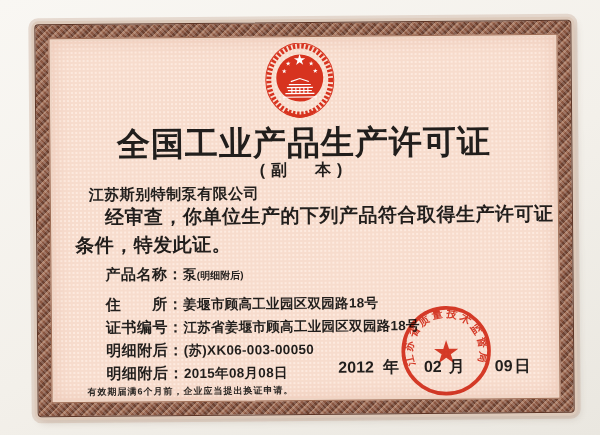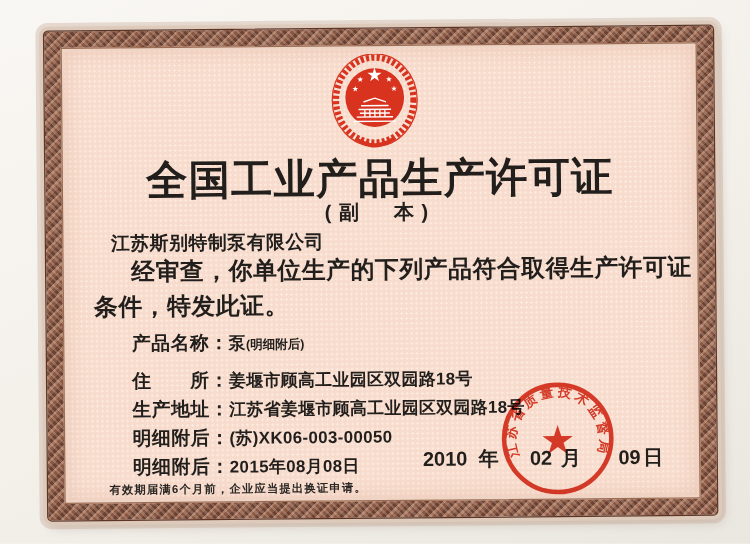--- a/index.html
+++ b/index.html
@@ -101,31 +101,31 @@
       <div class="abs stmt1">经审查，你单位生产的下列产品符合取得生产许可证</div>
       <div class="abs stmt2">条件，特发此证。</div>
 
       <div class="abs frow row-product">
         <span class="lab">产品名称：</span><span class="val">泵</span><span class="val-small">(明细附后)</span>
       </div>
       <div class="abs frow row-addr">
         <span class="lab">住　　所：</span><span class="val">姜堰市顾高工业园区双园路18号</span>
       </div>
       <div class="abs frow row-prod-addr">
-        <span class="lab">生产地址：</span><span class="val">江苏省姜堰市顾高工业园区双园路18号</span>
+        <span class="lab">证书编号：</span><span class="val">江苏省姜堰市顾高工业园区双园路18号</span>
       </div>
       <div class="abs frow row-certno">
         <span class="lab">明细附后：</span><span class="val">(苏)XK06-003-00050</span>
       </div>
       <div class="abs frow row-valid">
         <span class="lab">明细附后：</span><span class="val">2015年08月08日</span>
       </div>
 
       <div class="abs date">
-        <span class="d-year">2010</span><span class="d-ylab">年</span><span class="d-month">02</span><span class="d-mlab">月</span><span class="d-day">09</span><span>日</span>
+        <span class="d-year">2012</span><span class="d-ylab">年</span><span class="d-month">02</span><span class="d-mlab">月</span><span class="d-day">09</span><span>日</span>
       </div>
 
       <div class="abs note">有效期届满6个月前，企业应当提出换证申请。</div>
 
       <svg class="abs seal" viewBox="0 0 96 96" xmlns="http://www.w3.org/2000/svg">
         <defs>
           <path id="sealArc" d="M17,59.3 A33,33 0 1 1 79,59.3" fill="none"></path>
         </defs>
         <circle cx="48" cy="48" r="42" fill="none" stroke="#d7331f" stroke-width="3.6"></circle>
         <polygon fill="#d7331f" transform="translate(48,50) scale(12.5)" points="0,-1 0.225,-0.309 0.951,-0.309 0.363,0.118 0.588,0.809 0,0.382 -0.588,0.809 -0.363,0.118 -0.951,-0.309 -0.225,-0.309"></polygon>

